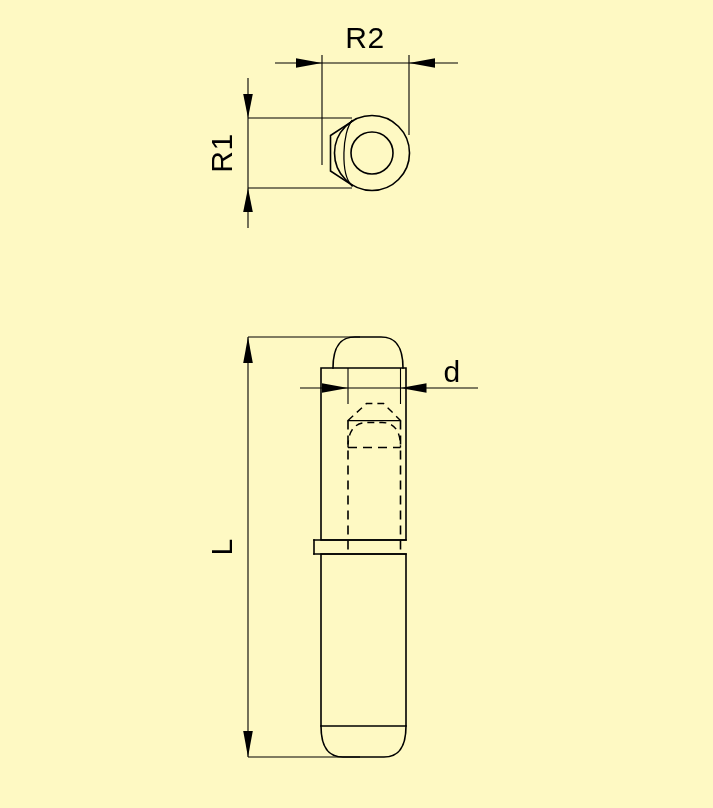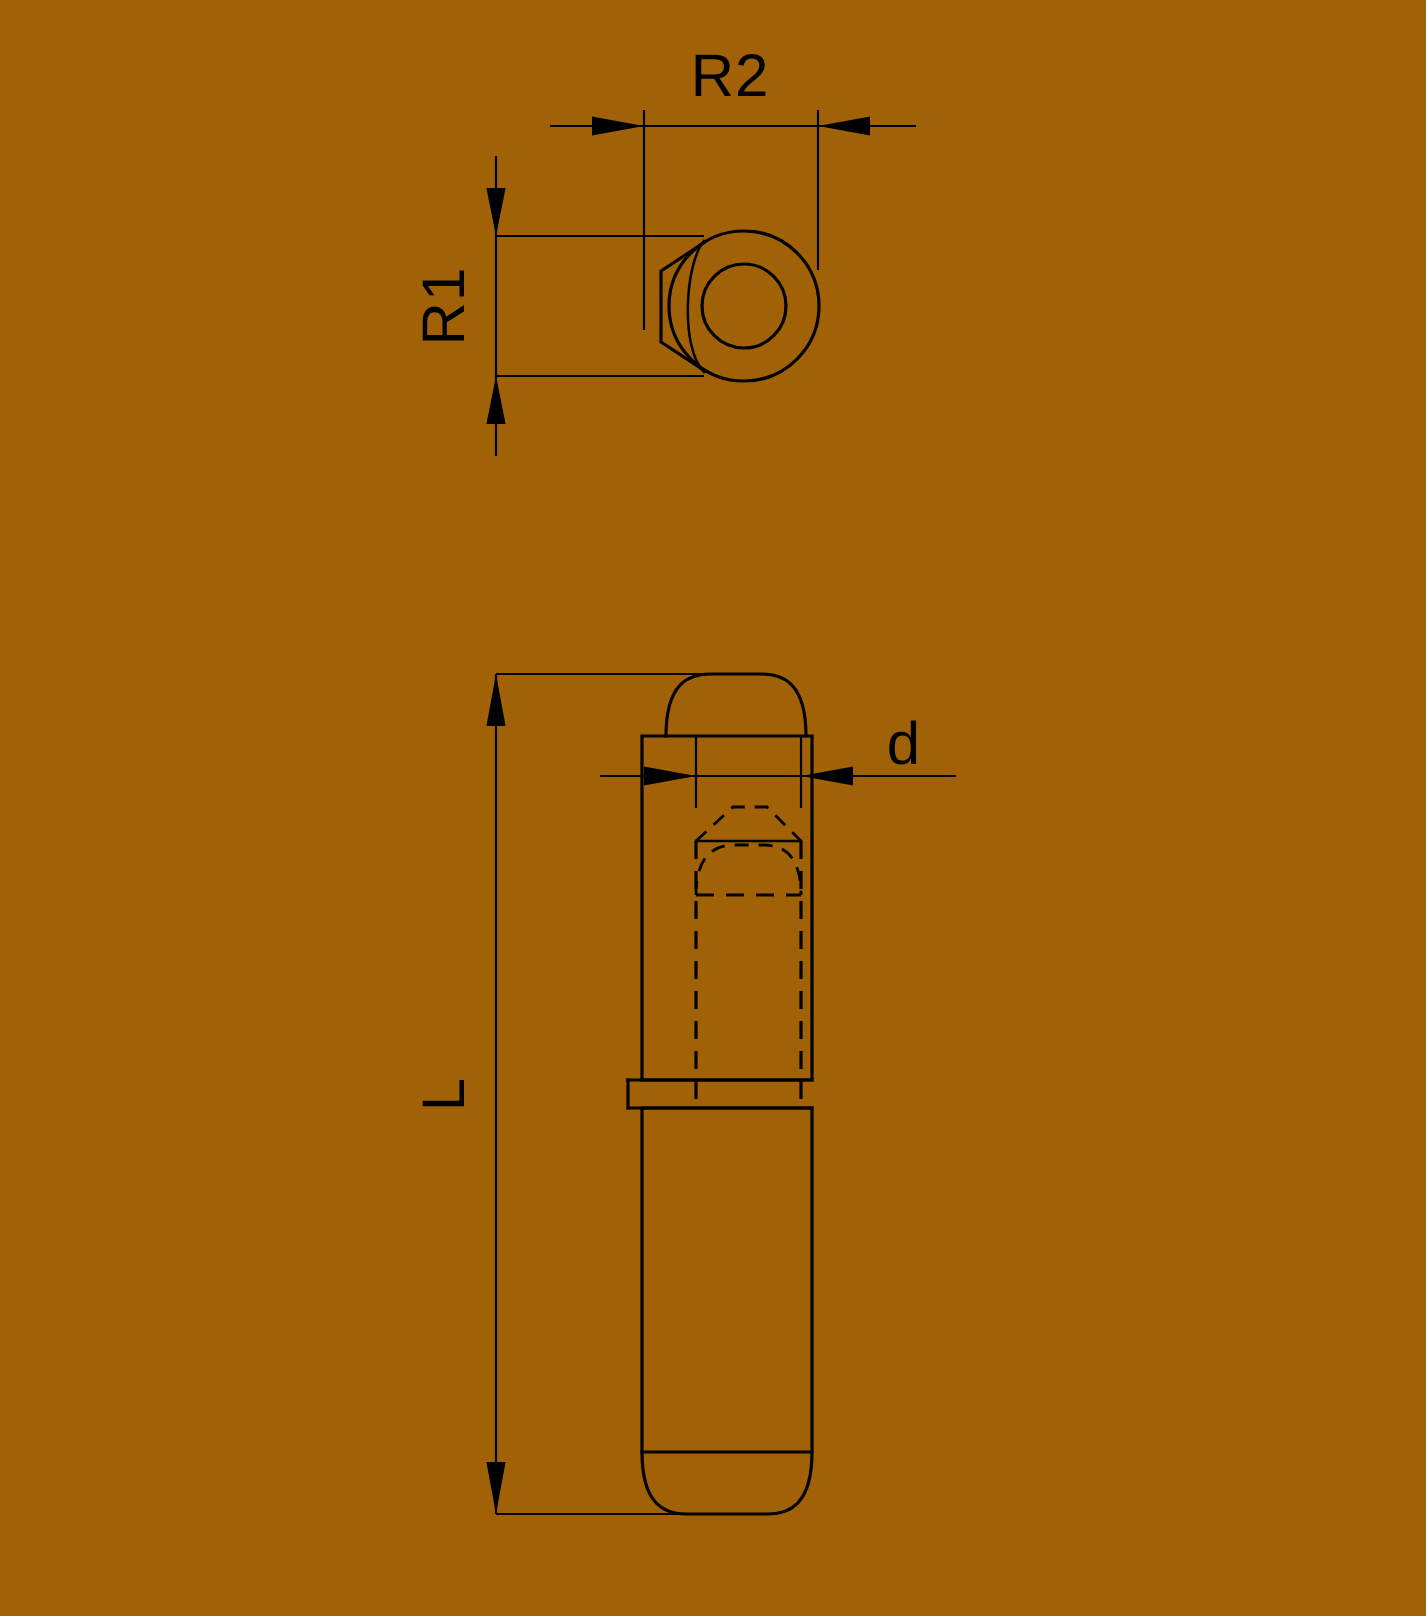--- a/index.html
+++ b/index.html
@@ -10,21 +10,21 @@
   body {
     width: 713px;
     height: 808px;
     overflow: hidden;
     font-family: "Liberation Sans", sans-serif;
   }
   #drawing-root {
     position: relative;
     width: 713px;
     height: 808px;
-    background: #a16207;
+    background: #fef9c3;
     text-decoration: underline;
   }
   svg.sheet {
     display: block;
     width: 713px;
     height: 808px;
   }
   .solid {
     fill: none;
     stroke: #000000;

